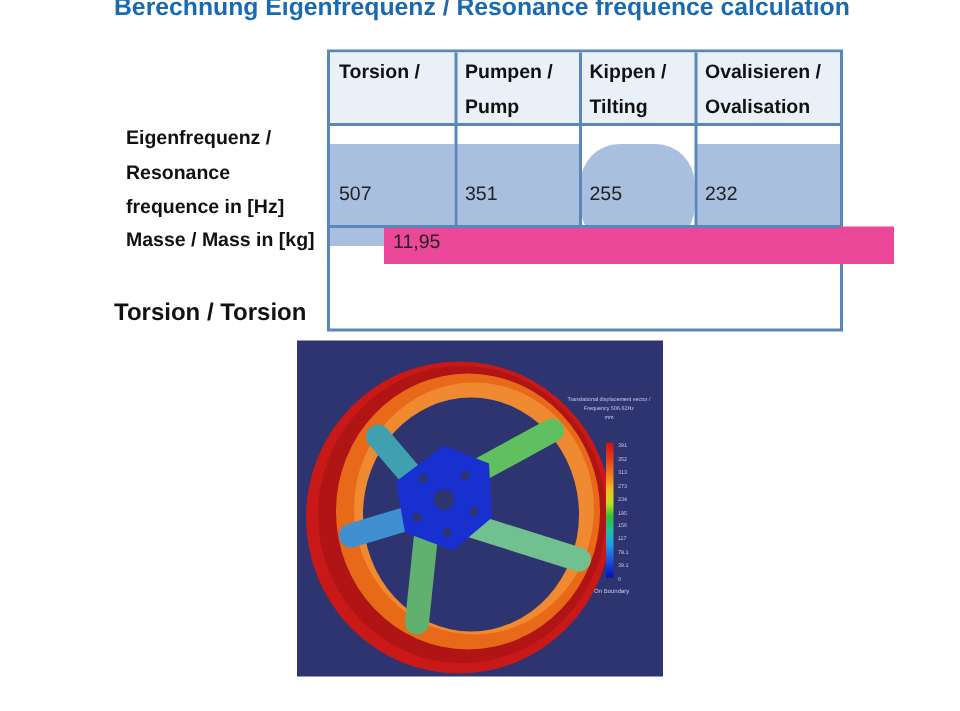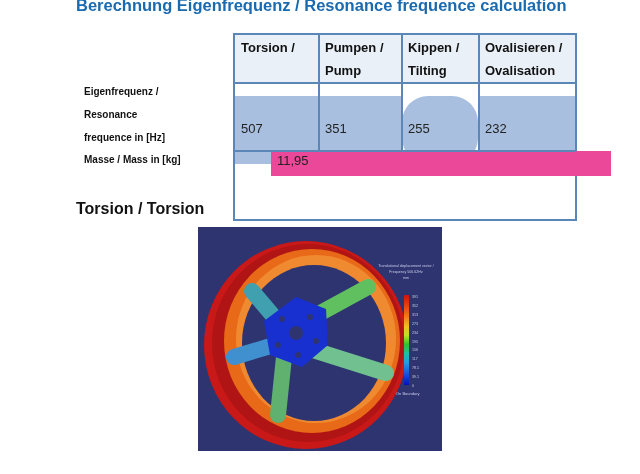--- a/index.html
+++ b/index.html
@@ -5,25 +5,25 @@
     html, body { margin: 0; padding: 0; }
     body {
       width: 640px; height: 474px; background: #ffffff; position: relative; overflow: hidden;
       font-family: "Liberation Sans", sans-serif;
     }
     .title {
       position: absolute; left: 76px; top: -4px;
       font-size: 16.5px; font-weight: bold; color: #1a6ab0; white-space: nowrap;
     }
     .row-label {
-      position: absolute; left: 84px; font-size: 10px; font-weight: bold; color: #111;
+      position: absolute; left: 84px; font-size: 13px; font-weight: bold; color: #111;
       line-height: 23px;
     }
     .tbl {
-      position: absolute; left: 233px; top: 33px; width: 344px; height: 188px;
+      position: absolute; left: 218px; top: 33px; width: 344px; height: 188px;
       border: 2px solid #5b87b8; box-sizing: border-box;
     }
     .cell {
       position: absolute; box-sizing: border-box; font-size: 13px; color: #222;
       padding-left: 6px;
     }
     .hdr { background: #eaf0f8; top: 0; height: 48px; font-weight: bold; color: #111; line-height: 23px; padding-top: 1px; }
     .val { background: #a9bfdf; top: 48px; height: 68px; line-height: 66px; margin-top: 13px; }
     .mass { background: #ec4899; top: 116px; height: 25px; left: 0; width: 340px; line-height: 19px; margin-left: 36px; }
     .vsep { position: absolute; top: 0; width: 1.5px; background: #5b87b8; height: 116px; }

